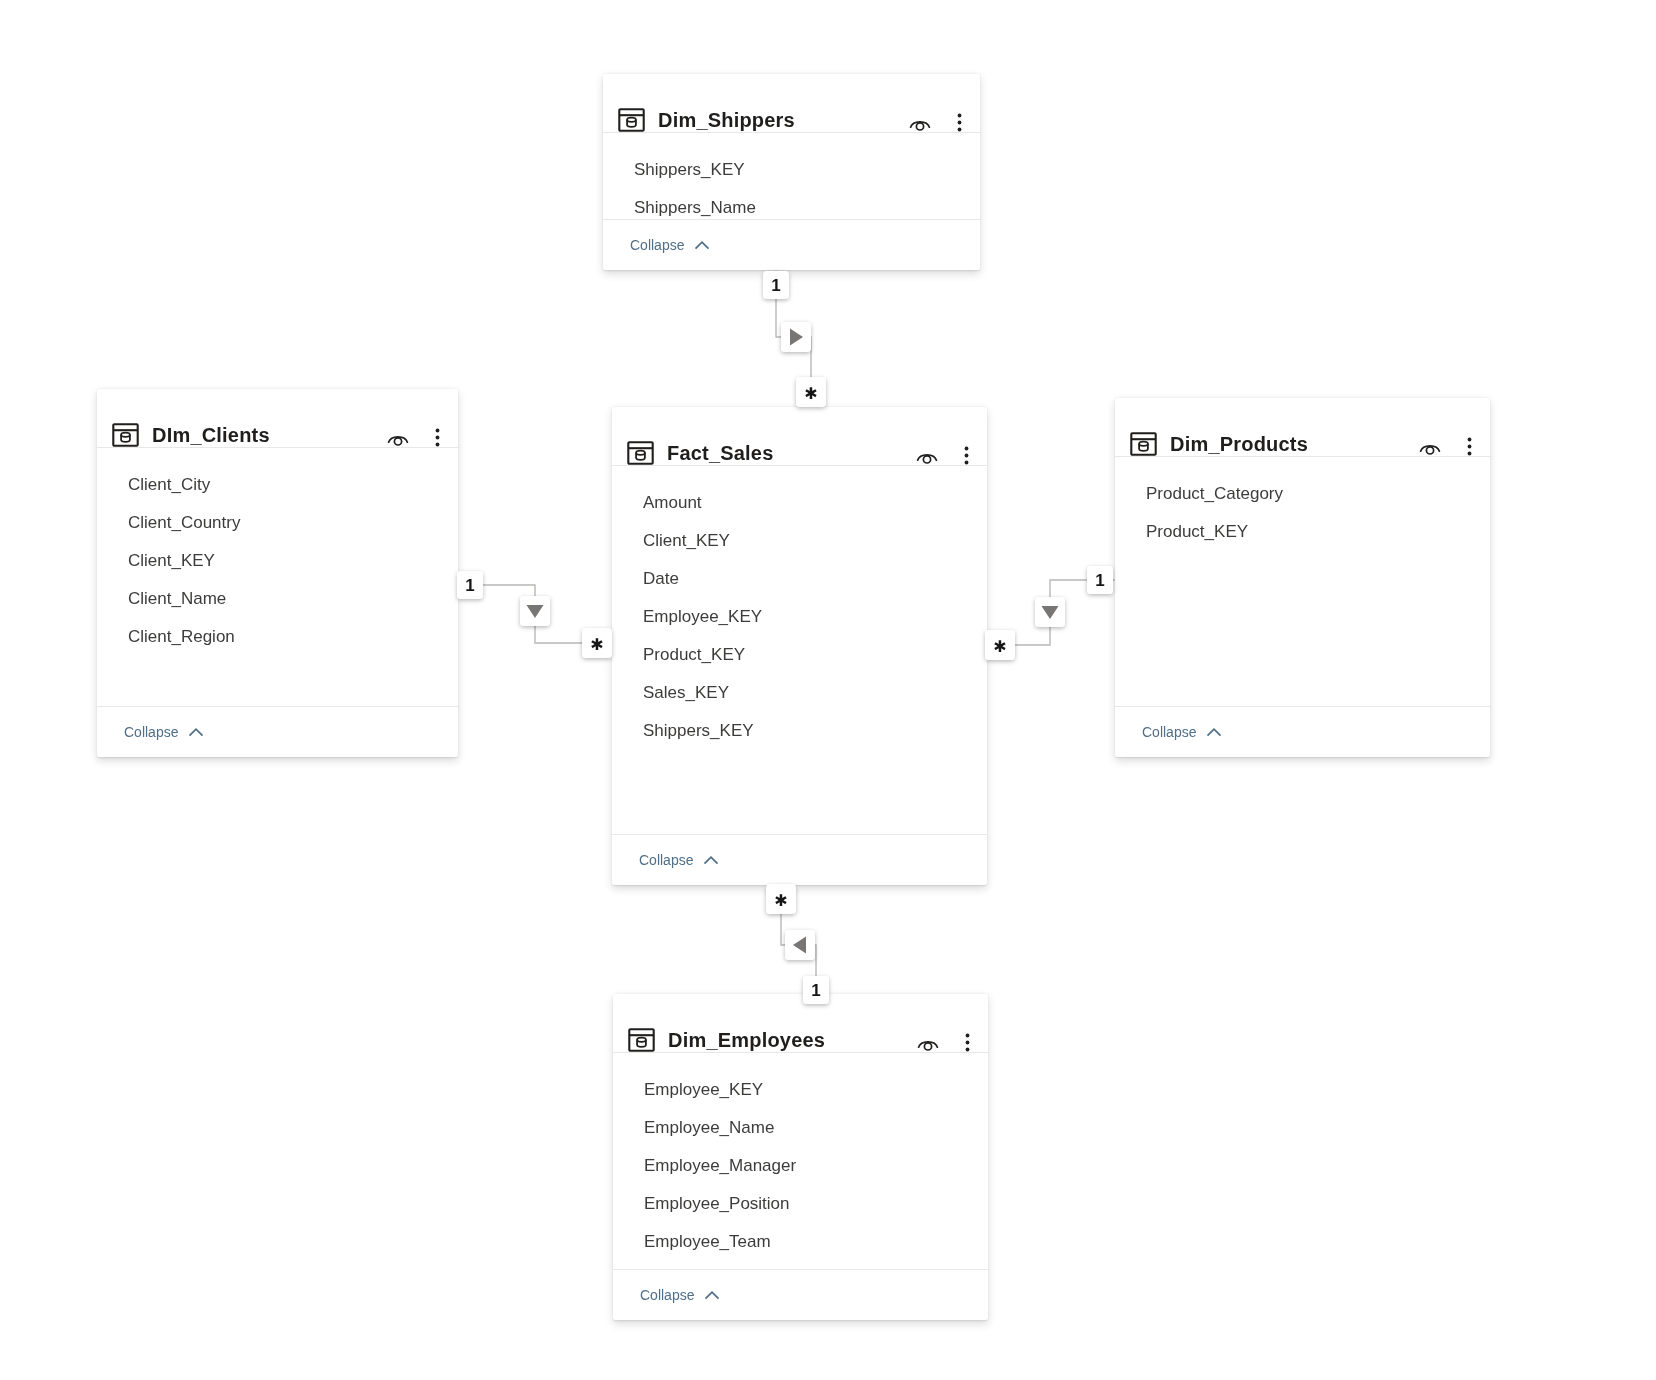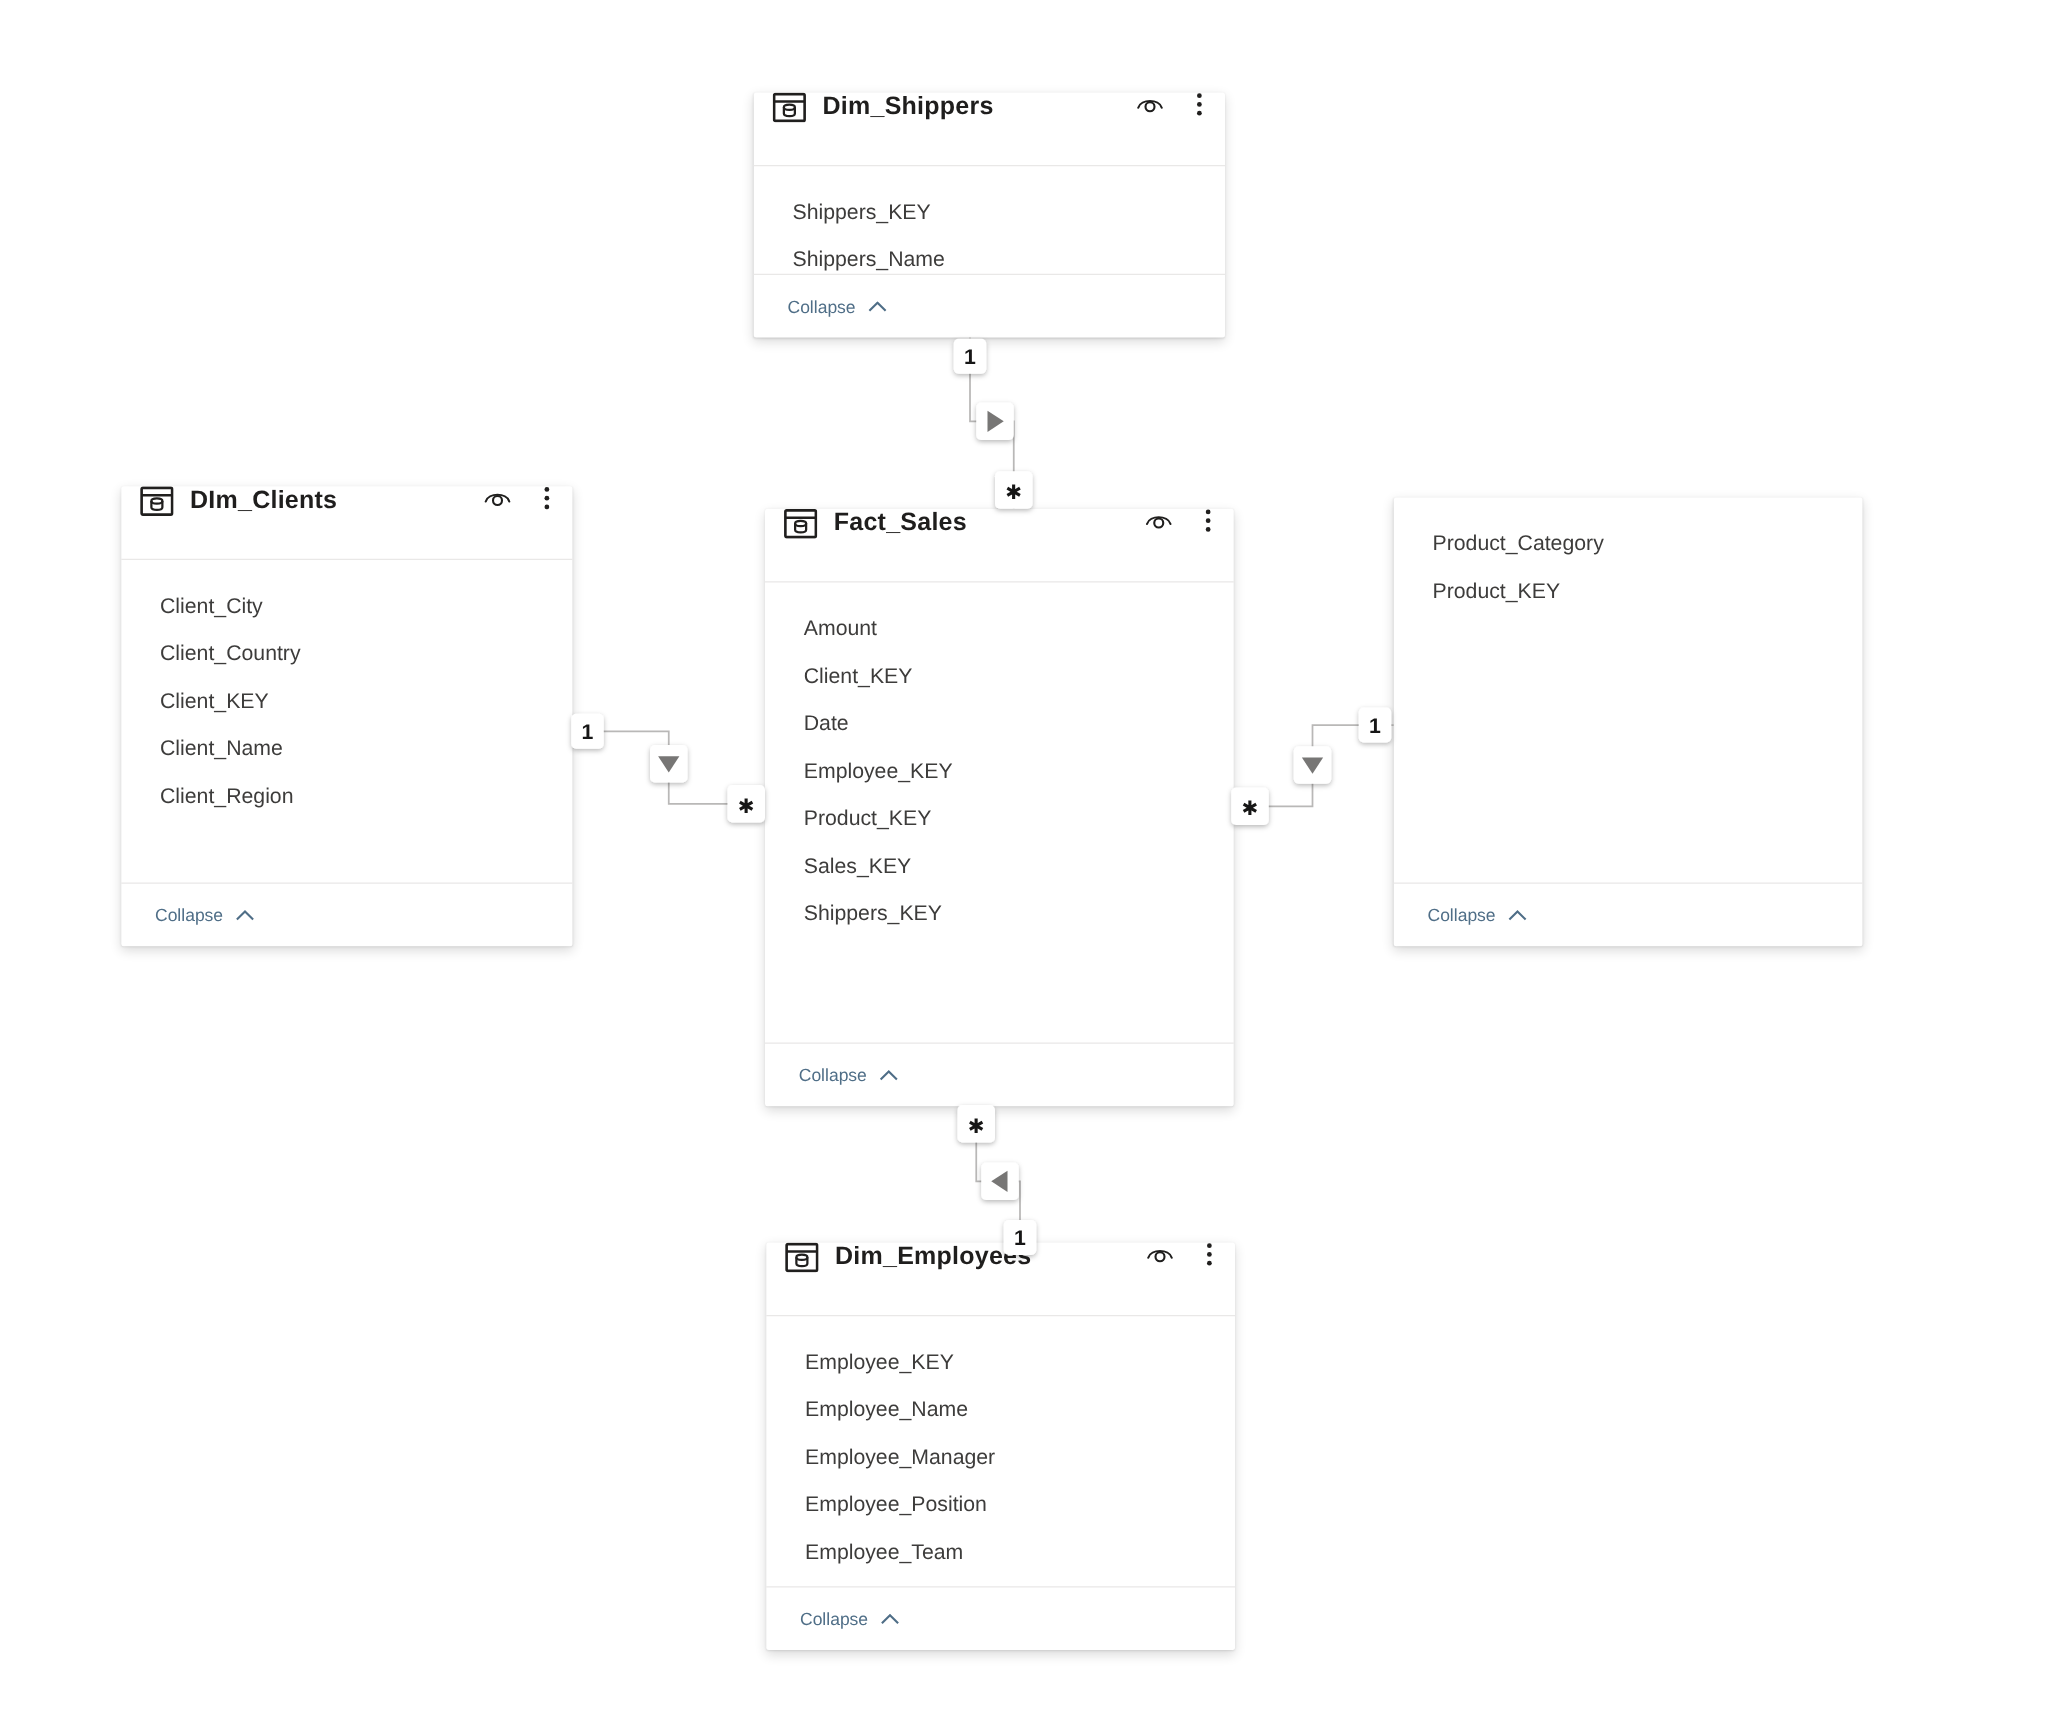--- a/index.html
+++ b/index.html
@@ -24,21 +24,21 @@
     background: var(--card-bg, #fff);
     border-radius: 2px;
     box-shadow: 0 0.6px 1.8px rgba(0,0,0,.10), 0 3.5px 9px rgba(0,0,0,.14);
     display: flex;
     flex-direction: column;
   }
   .card-header {
     flex: 0 0 auto;
     height: 58px;
     display: flex;
-    align-items: flex-start;
+    align-items: flex-end;
     gap: 13px;
     padding: 0 18px 0 15px;
     border-bottom: 1px solid var(--separator, #e9e8e7);
     cursor: move;
   }
   .card-title {
     flex: 1 1 auto;
     font-size: 20px;
     font-weight: 700;
     letter-spacing: .2px;
@@ -194,20 +194,38 @@
     </div>
     <div class="card-footer">
       <span>Collapse</span>
       <svg class="chevron-up-icon" width="16" height="9" viewBox="0 0 16 9">
         <polyline points="1.5,7.6 8,1.2 14.5,7.6"></polyline>
       </svg>
     </div>
   </div>
 
   <div class="card" id="card-dim-products">
+    <div class="card-header">
+      <svg class="table-icon" width="27" height="24" viewBox="0 0 27 24">
+        <rect x="1.3" y="1.3" width="24.4" height="21.4" rx="1"></rect>
+        <line x1="1.3" y1="7.2" x2="25.7" y2="7.2"></line>
+        <ellipse cx="13.5" cy="11.7" rx="4.4" ry="2.1"></ellipse>
+        <path d="M9.1 11.7 v5.1 a4.4 2.1 0 0 0 8.8 0 v-5.1"></path>
+      </svg>
+      <div class="card-title">Dim_Products</div>
+      <svg class="eye-icon" width="24" height="17" viewBox="0 0 24 17">
+        <path d="M2.6 12.2 C4.8 5.0 19.2 5.0 21.4 12.2"></path>
+        <circle cx="12" cy="11.4" r="3.6"></circle>
+      </svg>
+      <svg class="kebab-icon" width="5" height="19" viewBox="0 0 5 19">
+        <circle cx="2.5" cy="2.5" r="1.9"></circle>
+          <circle cx="2.5" cy="9.5" r="1.9"></circle>
+          <circle cx="2.5" cy="16.5" r="1.9"></circle>
+      </svg>
+    </div>
     <div class="card-body">
       <div class="field">Product_Category</div>
       <div class="field">Product_KEY</div>
     </div>
     <div class="card-footer">
       <span>Collapse</span>
       <svg class="chevron-up-icon" width="16" height="9" viewBox="0 0 16 9">
         <polyline points="1.5,7.6 8,1.2 14.5,7.6"></polyline>
       </svg>
     </div>

